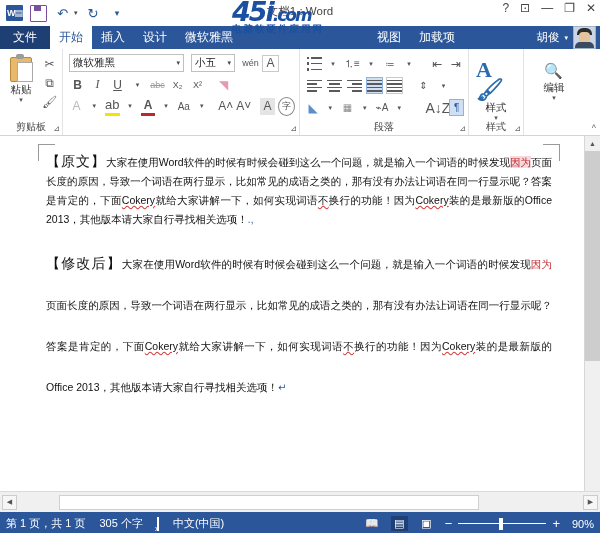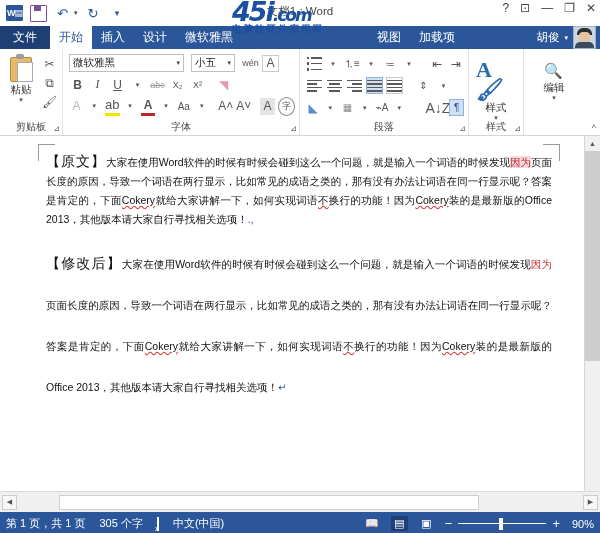--- a/index.html
+++ b/index.html
@@ -254,21 +254,20 @@
         <div class="sm" style="font-size:7px;">▾</div>
         <div class="sm redU btnA">A</div>
         <div class="sm" style="font-size:7px;">▾</div>
         <div class="sm" style="font-size:10px;">Aa</div>
         <div class="sm" style="font-size:7px;">▾</div>
         <div class="sm" style="margin-left:6px;">A˄</div>
         <div class="sm">A˅</div>
         <div class="sm" style="background:#e4e4e4;margin-left:6px;">A</div>
         <div class="sm" style="font-size:9px;border:1px solid #888;border-radius:50%;">字</div>
       </div>
-      <div class="glabel">字体</div>
       <div class="gdlg">⊿</div>
     </div>
 
     <div class="group" style="width:169px;">
       <div class="grow" style="margin:3px 0 5px 2px;">
         <div class="sm">
             <span class="listicon">
               <i></i>
               <i></i>
               <i></i>

